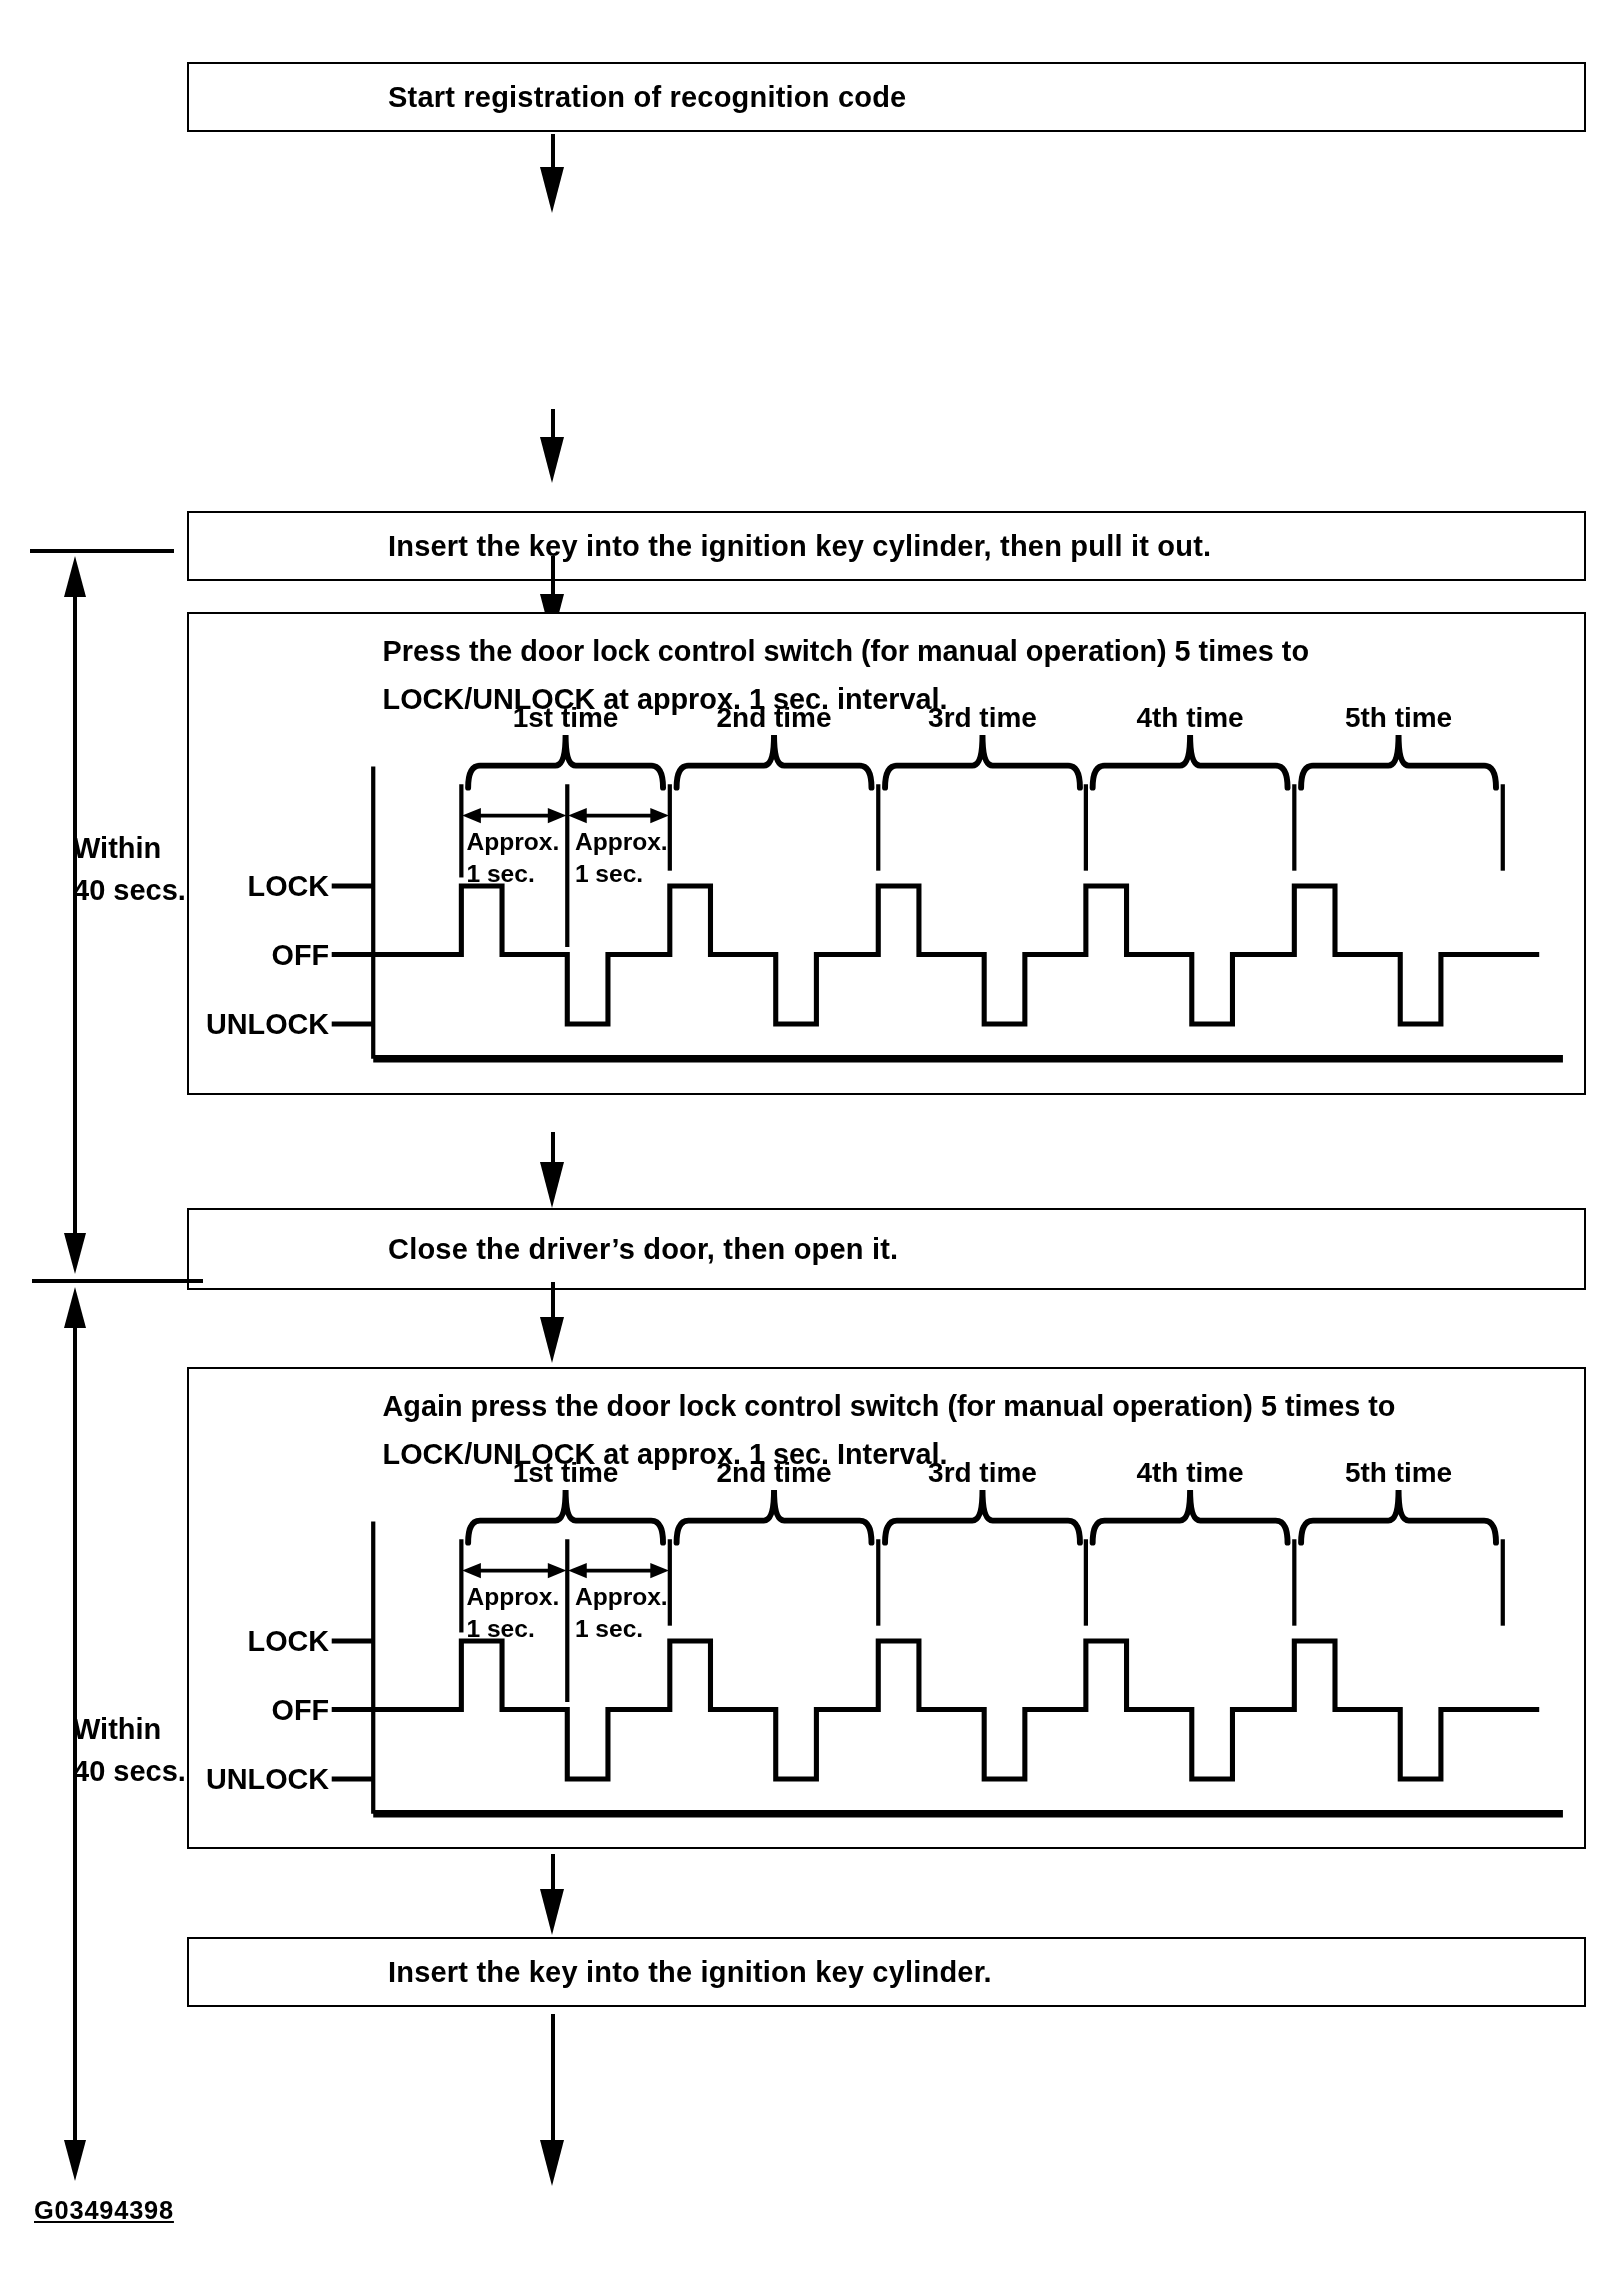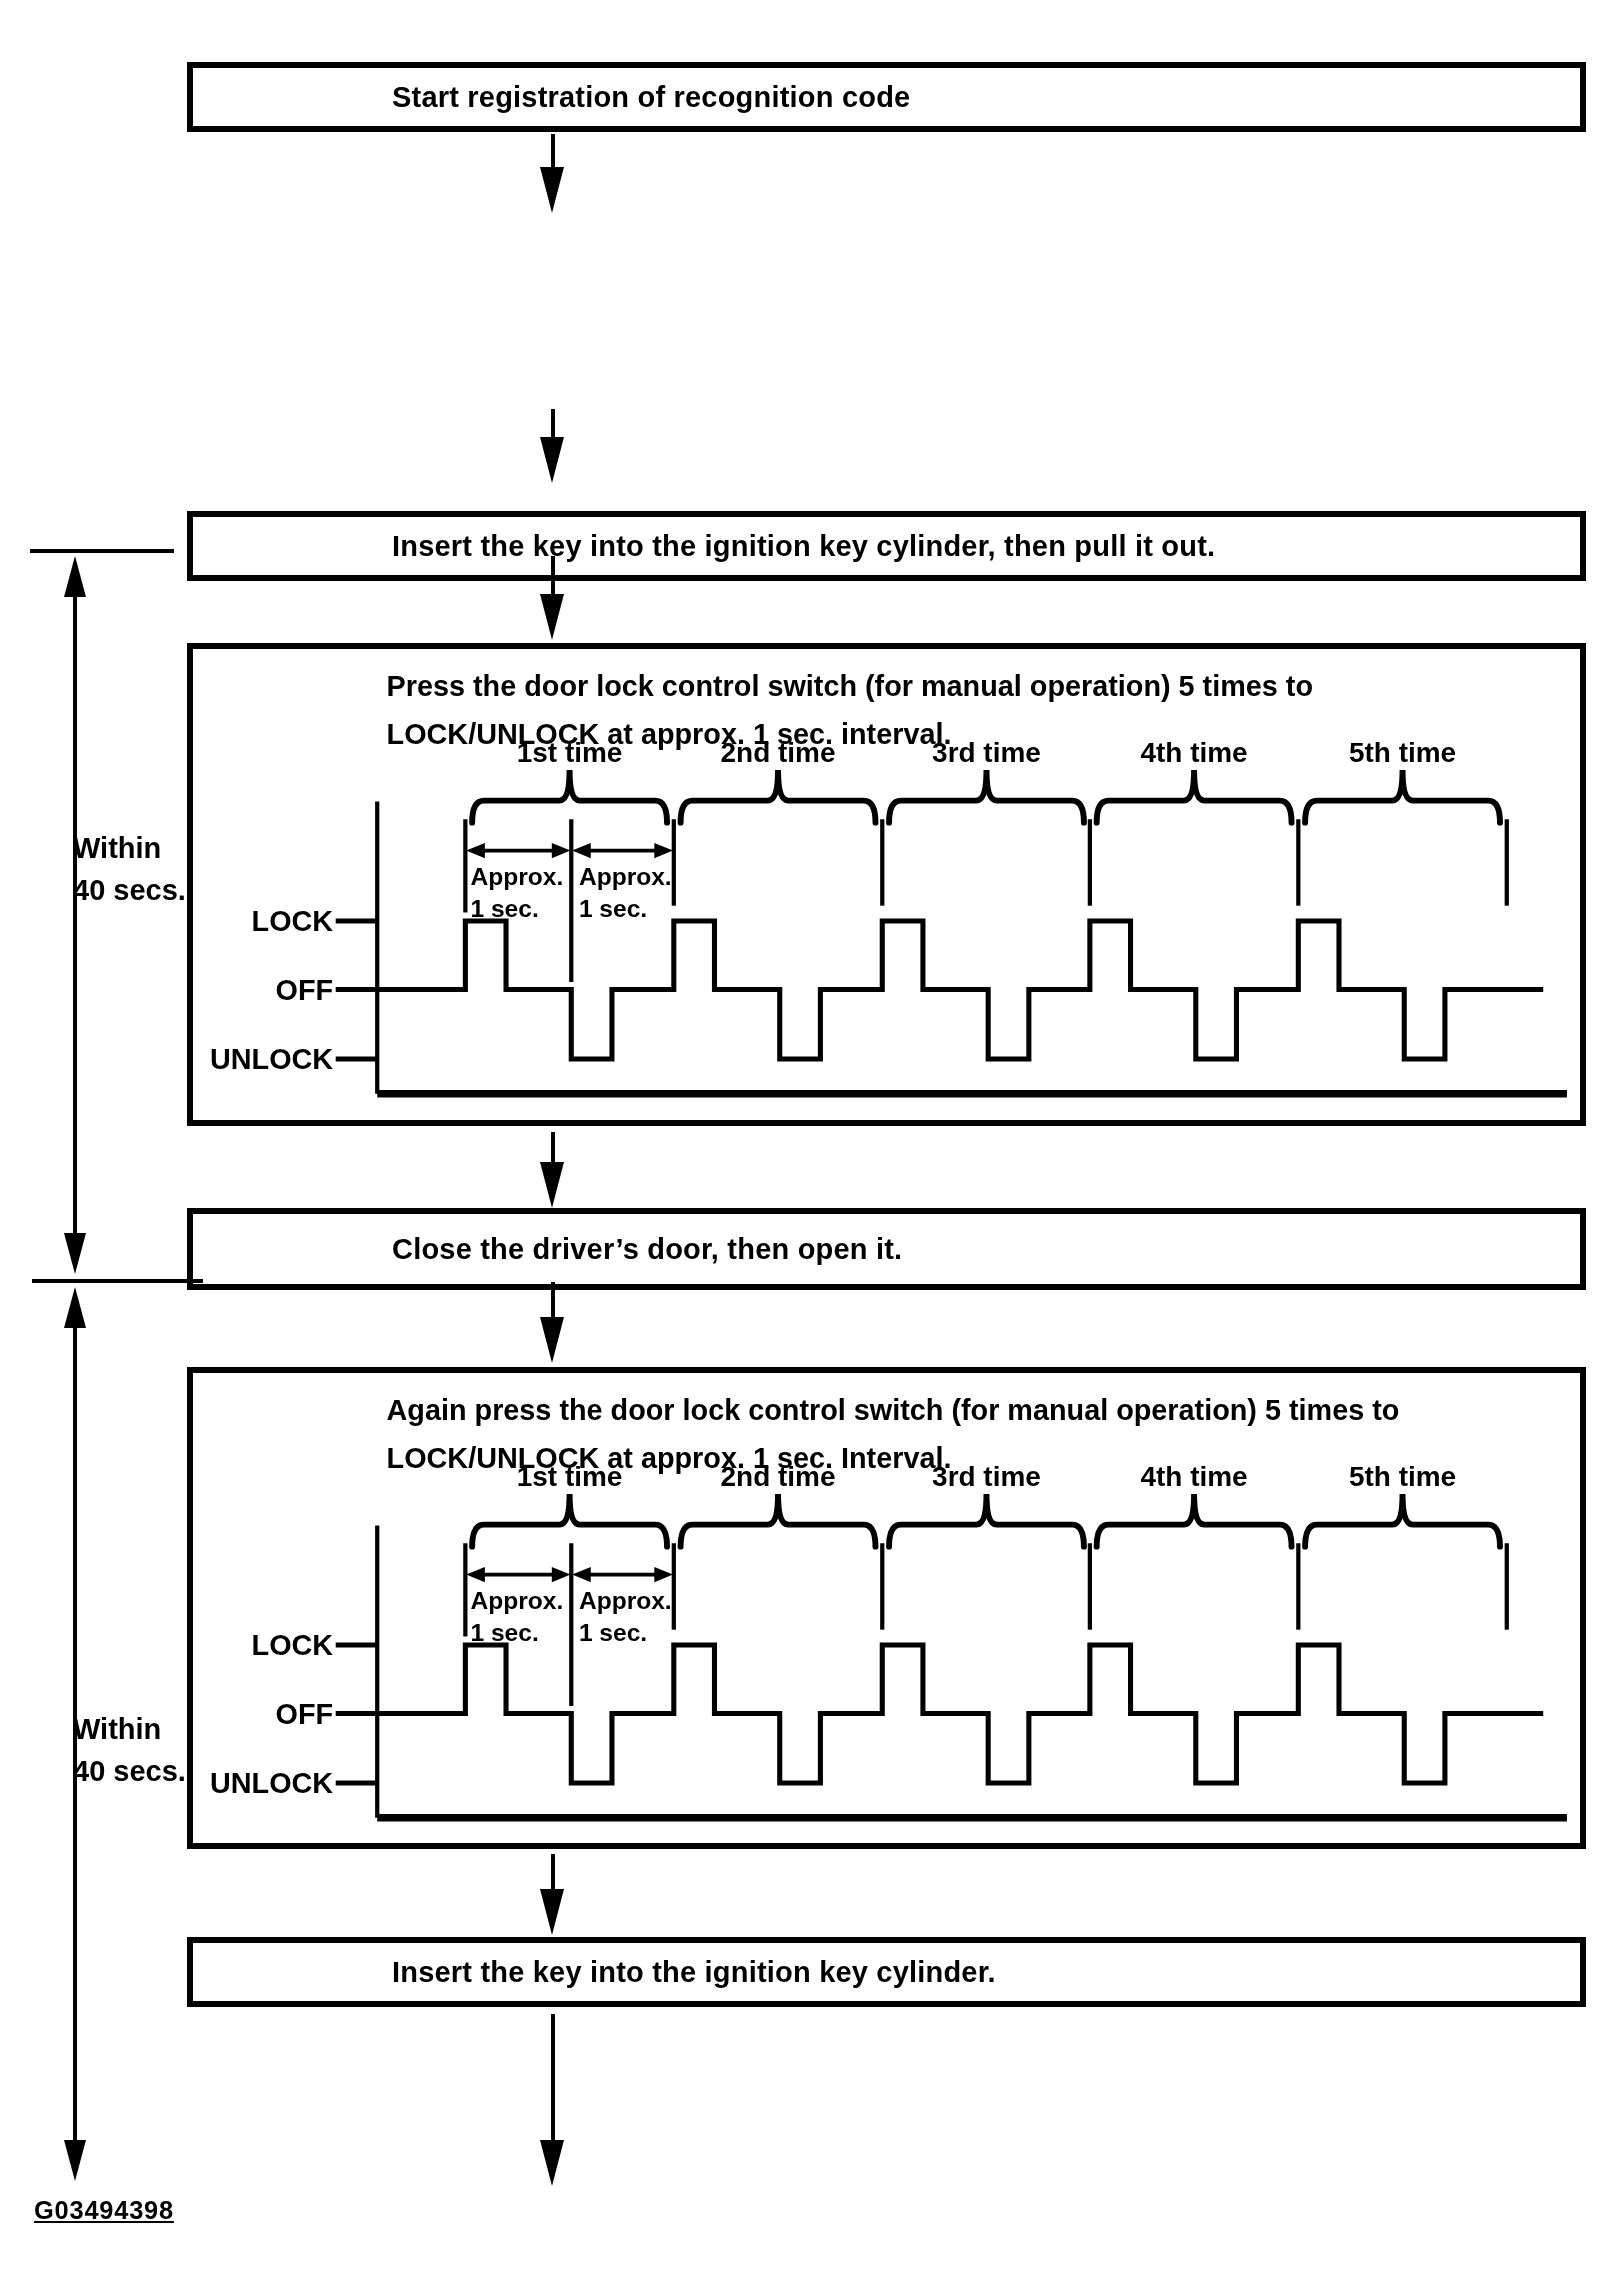--- a/index.html
+++ b/index.html
@@ -7,21 +7,21 @@
     position:relative;
     width:1618px;height:2284px;
     background:#ffffff;
     font-family:"Liberation Sans","DejaVu Sans",sans-serif;
     color:#000;
     overflow:hidden;
   }
   .box{
     position:absolute;
     left:187px;width:1399px;
-    border:6px solid #000000;
+    border:2px solid #000000;
     box-sizing:border-box;
     background:#fff;
   }
   .box-label{
     position:absolute;
     left:199px;right:12px;
     font-size:29px;font-weight:bold;letter-spacing:0.2px;
     line-height:34px;
   }
   .vcenter{top:50%;transform:translateY(-50%);}
@@ -77,21 +77,21 @@
   <div class="shaft" style="left:551px;top:409px;width:4.2px;height:32px;"></div>
   <div class="head-down" style="left:540px;top:437px;"></div>
 
   <div class="box" style="top:483px;height:70px;margin-top:28px;">
     <div class="box-label vcenter">Insert the key into the ignition key cylinder, then pull it out.</div>
   </div>
 
   <div class="shaft" style="left:551px;top:556px;width:4.2px;height:42px;"></div>
   <div class="head-down" style="left:540px;top:594px;"></div>
 
-  <div class="box" style="top:643px;height:483px;">
+  <div class="box" style="top:612px;height:483px;">
     <svg class="tsvg" viewBox="0 0 1650 570">
 
       <text class="t-title" x="235" y="62">Press the door lock control switch (for manual operation) 5 times to</text>
       <text class="t-title" x="235" y="119">LOCK/UNLOCK at approx. 1 sec. interval.</text>
 
       <text class="t-time" x="451" y="140">1st time</text>
       <text class="t-time" x="697" y="140">2nd time</text>
       <text class="t-time" x="943" y="140">3rd time</text>
       <text class="t-time" x="1188" y="140">4th time</text>
       <text class="t-time" x="1434" y="140">5th time</text>

